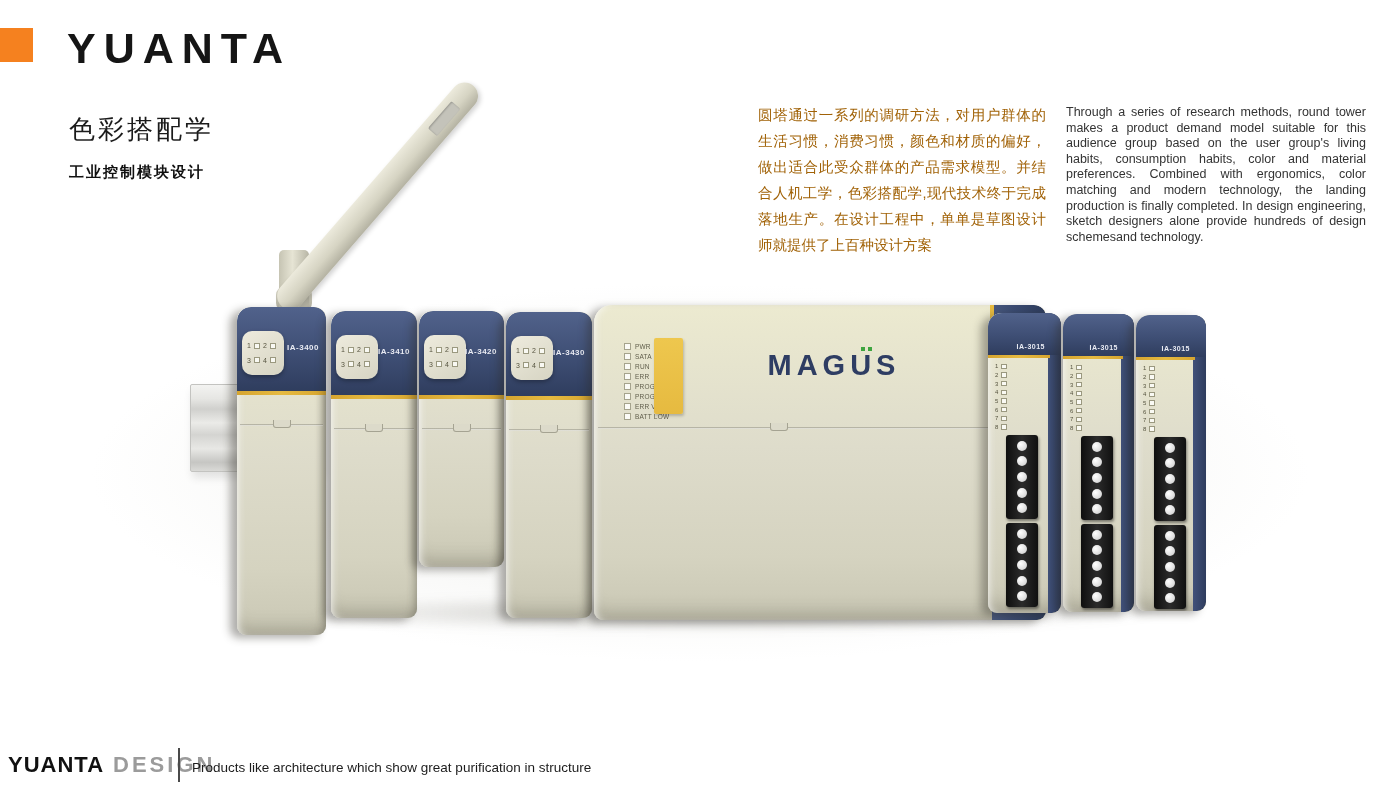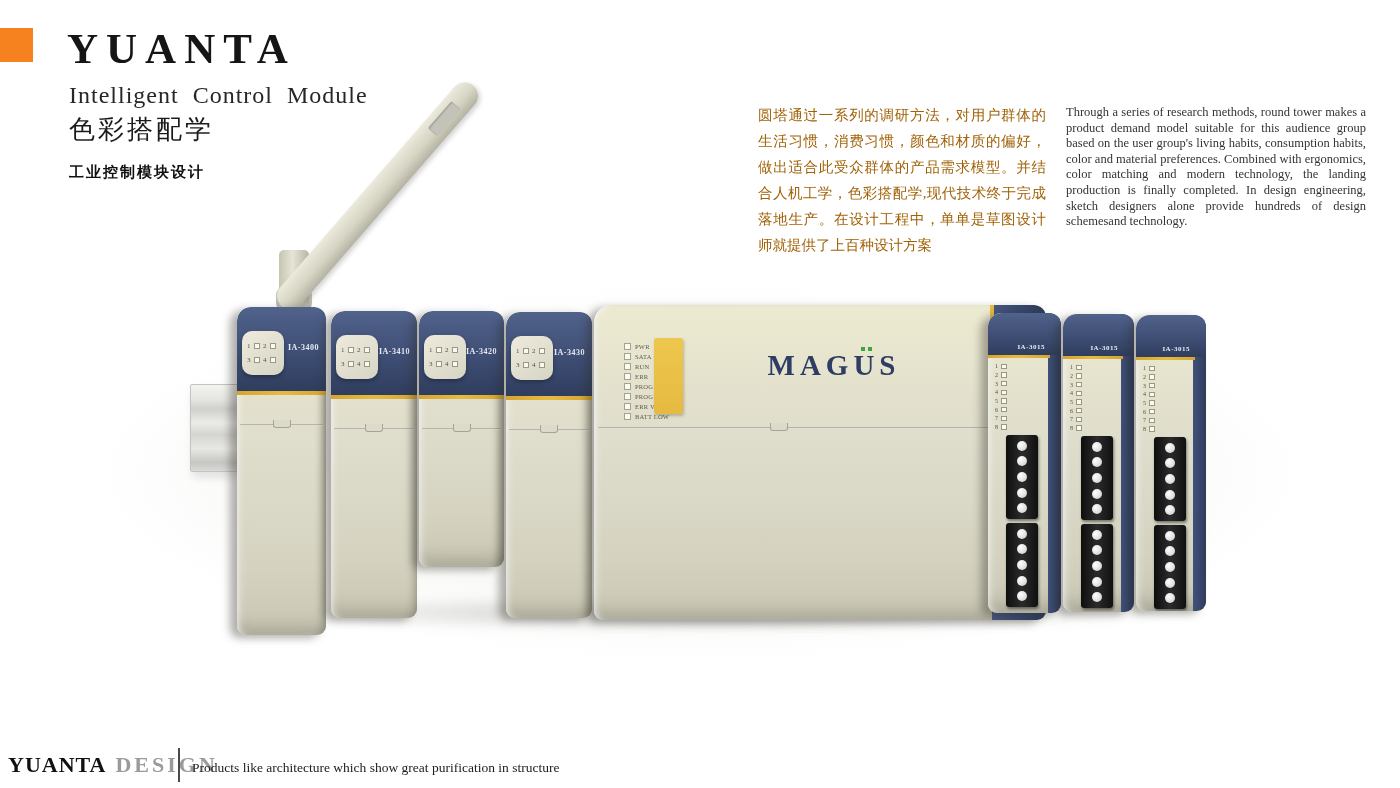--- a/index.html
+++ b/index.html
@@ -1,18 +1,18 @@
 <!DOCTYPE html>
 <html style="--accent-orange: #F5811F; --module-beige: #DEDCCB; --module-navy: #3E4E74; --module-yellow: #E6BA40; --logo-navy: #2E3D63; --logo-green: #3FA53F;"><head>
 <meta charset="utf-8">
 <style>
   * { margin:0; padding:0; box-sizing:border-box; }
   html,body { width:1400px; height:788px; overflow:hidden; background:#fff;
     font-family:"Liberation Sans","DejaVu Sans",sans-serif; }
-  .page { position:relative; width:1400px; height:788px; background:#fff;font-family:Liberation Serif, serif; }
+  .page { position:relative; width:1400px; height:788px; background:#fff; }
 
   .backdrop { position:absolute; inset:0;
     background: radial-gradient(58% 32% at 50% 60%, rgba(234,234,230,0.85) 0%, rgba(255,255,255,0) 75%); }
 
   
   .logo-mark { position:absolute; left:0; top:28px; width:33px; height:34px;
     background:var(--accent-orange,#F5811F); }
   .brand-title { position:absolute; left:67px; top:24px; font-size:43px; font-weight:bold;
     letter-spacing:8px; color:#151515; }
   .subtitle-en { position:absolute; left:69px; top:82px; font-size:24px; color:#262626;
@@ -140,21 +140,20 @@
   .footer-tagline { position:absolute; left:192px; top:760px; font-size:13.5px; color:#1c1c1c; }
 </style>
 </head>
 <body>
 
 <div class="page">
   <div class="backdrop"></div>
 
   <div class="logo-mark"></div>
   <div class="brand-title">YUANTA</div>
-  <div class="subtitle-en">Intelligent  Control  Module</div>
   <div class="subtitle-cn">色彩搭配学</div>
   <div class="design-label-cn">工业控制模块设计</div>
 
   <div class="desc-cn">圆塔通过一系列的调研方法，对用户群体的生活习惯，消费习惯，颜色和材质的偏好，做出适合此受众群体的产品需求模型。并结合人机工学，色彩搭配学,现代技术终于完成落地生产。在设计工程中，单单是草图设计师就提供了上百种设计方案</div>
   <div class="desc-en">Through a series of research methods, round tower makes a product demand model suitable for this audience group based on the user group's living habits, consumption habits, color and material preferences. Combined with ergonomics, color matching and modern technology, the landing production is finally completed. In design engineering, sketch designers alone provide hundreds of design schemesand technology.</div>
 
   <div class="scene">
     <div class="ground-shadow"></div>
     <div class="din-rail"></div>
 

